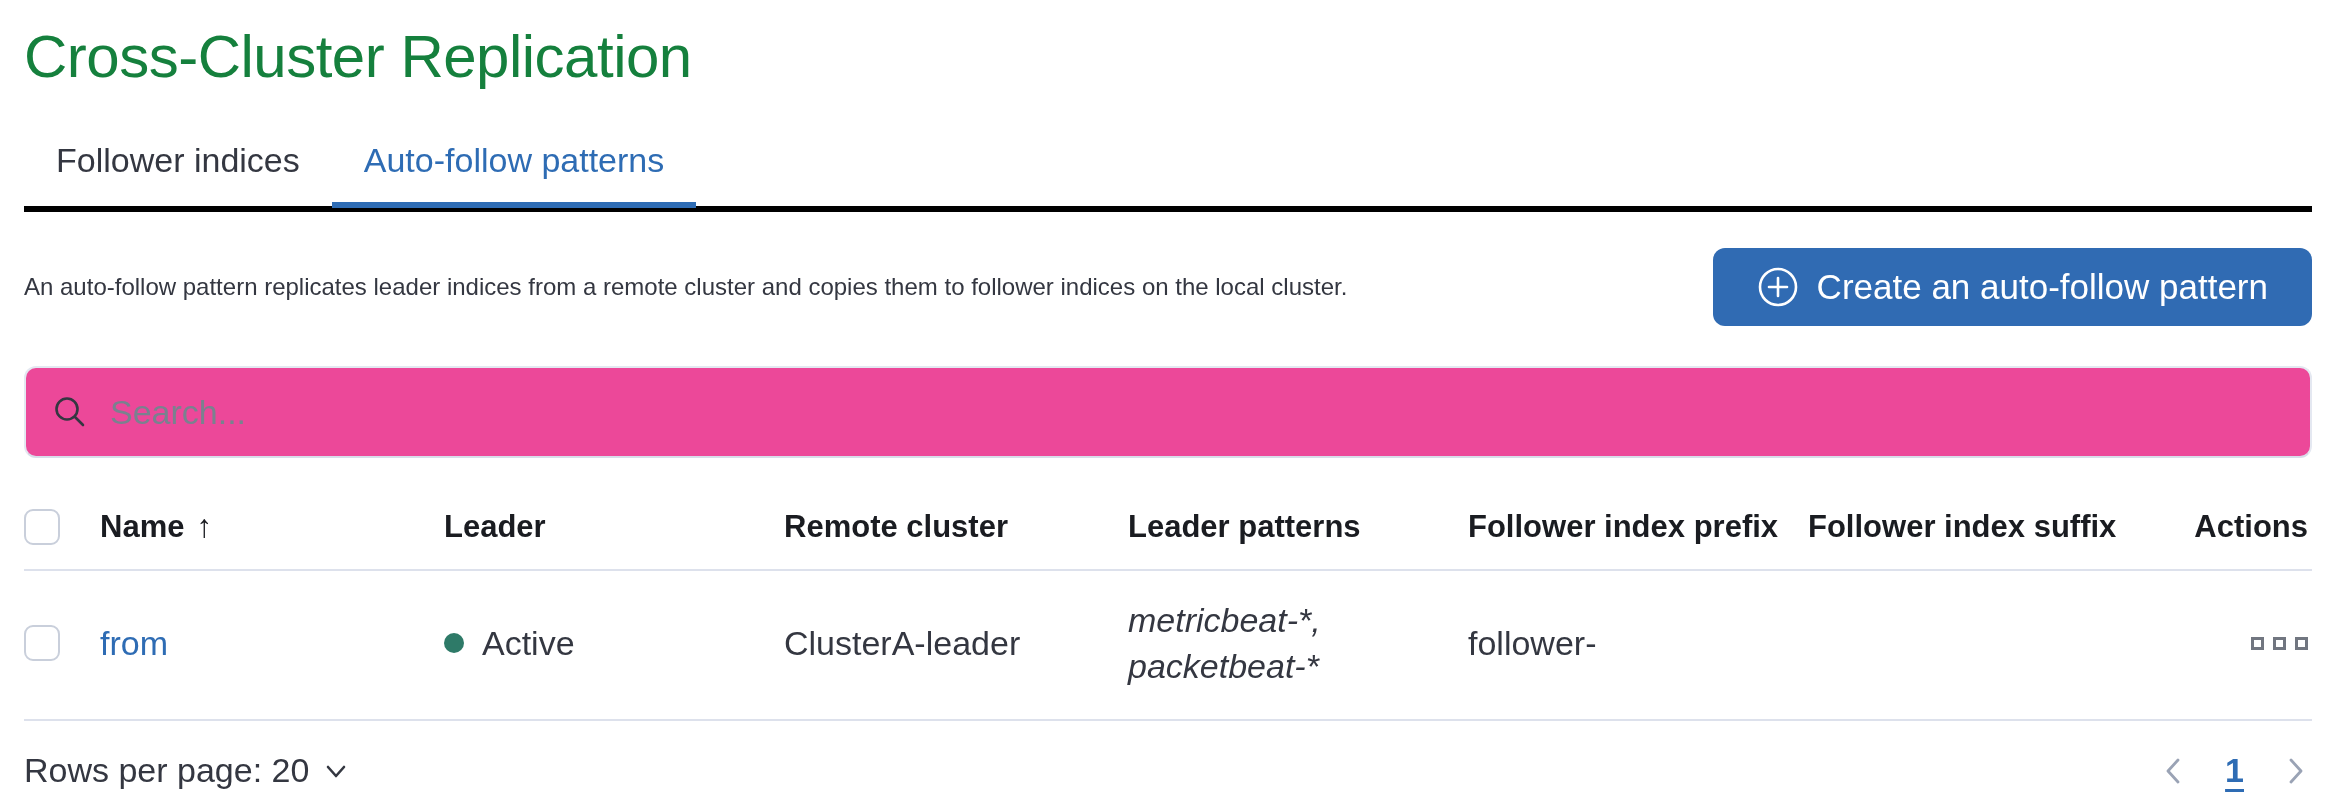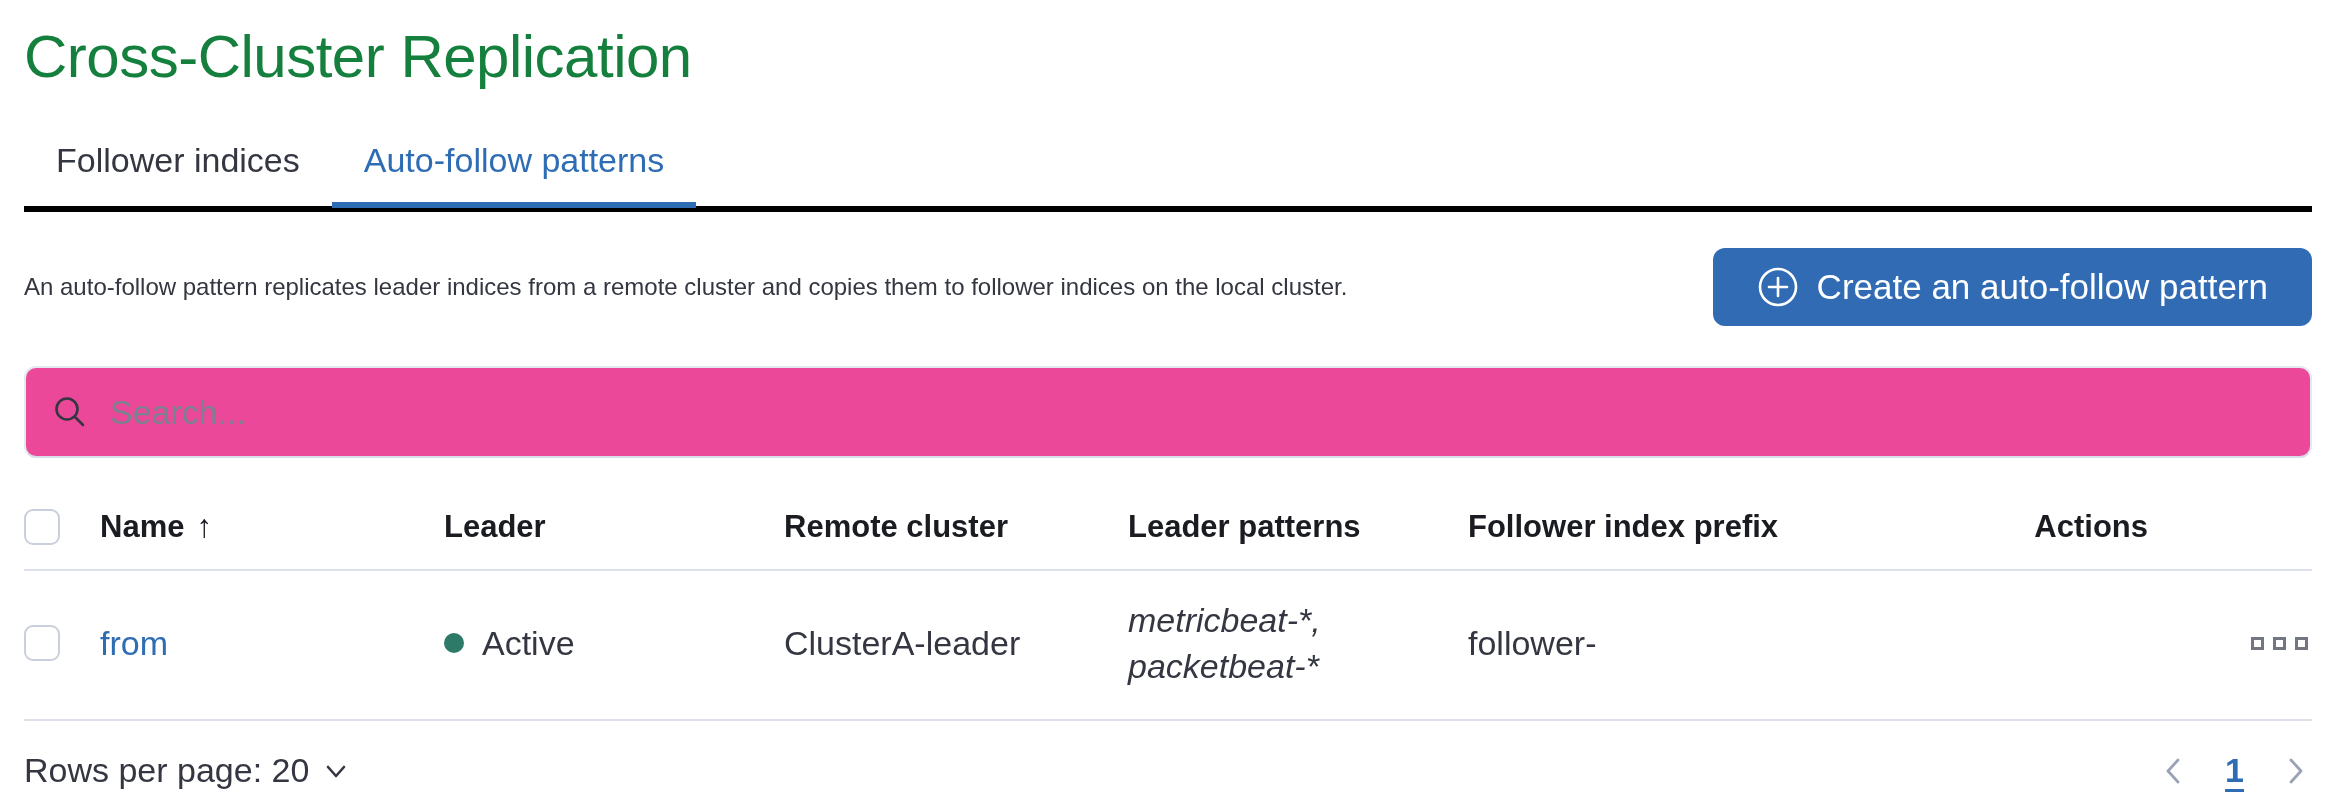--- a/index.html
+++ b/index.html
@@ -162,20 +162,21 @@
           <span class="checkbox"></span>
         </div>
       <div class="th">
         <span>Name</span>
         <span class="sort-arrow">↑</span>
       </div>
       <div class="th">Leader</div>
       <div class="th">Remote cluster</div>
       <div class="th">Leader patterns</div>
       <div class="th">Follower index prefix</div>
+      <div class="th">Follower index suffix</div>
       <div class="th right">Actions</div>
     </div>
 
     <div class="t-row t-body">
       <div class="td">
           <span class="checkbox"></span>
         </div>
       <div class="td">
           <a class="link">from</a>
         </div>

